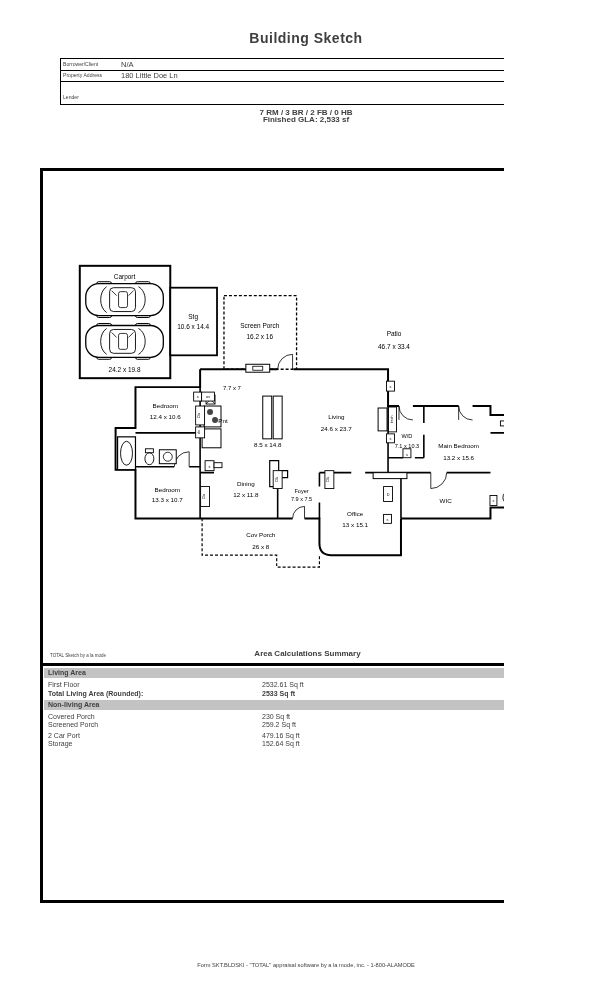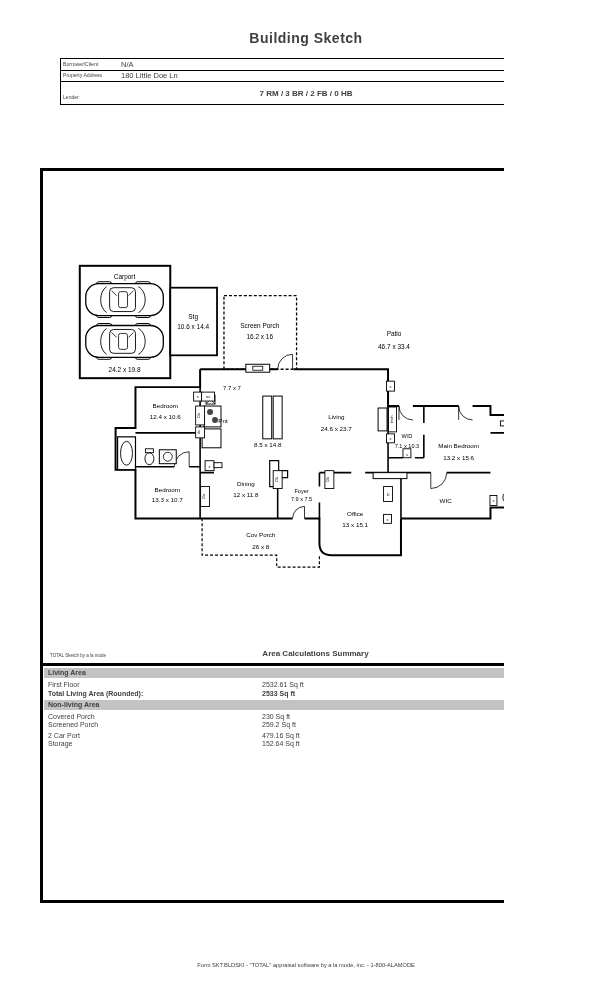--- a/index.html
+++ b/index.html
@@ -9,21 +9,21 @@
   
   #info-table{top:58px;left:36px;width:540px;height:45px;border:1.2px solid #000;margin-left:24px;}
   .irow{position:absolute;left:0;width:100%;height:11px;border-bottom:1px solid #000;}
   .irow:last-child{border-bottom:none;}
   .ilabel{position:absolute;top:1.5px;font-size:6px;font-family:"Liberation Sans",sans-serif;transform:scaleX(.85);transform-origin:left;white-space:nowrap;}
   .ival{position:absolute;top:1px;font-size:7.5px;white-space:nowrap;}
   .sumline{left:0;width:612px;text-align:center;font-weight:bold;font-size:8px;}
   
   #sketch-box{top:168px;left:40px;width:529px;height:729px;border:3px solid #000;background:#fff;}
   #attribution{top:481px;left:7px;font-size:5px;transform:scaleX(.9);transform-origin:left;}
-  #area-heading{top:478px;left:8px;width:100%;text-align:center;font-size:8px;font-weight:bold;}
+  #area-heading{top:478px;left:0;width:100%;text-align:center;font-size:8px;font-weight:bold;}
   #divider{top:492px;left:0;width:100%;height:3px;background:#000;}
   .graybar{left:1px;width:527px;height:10px;background:#c3c3c3;font-size:7px;font-weight:bold;line-height:10px;padding-left:4px;box-sizing:border-box;}
   .arow{left:1px;width:527px;height:9px;font-size:7px;line-height:9px;}
   .arow .nm{position:absolute;left:4px;white-space:nowrap;}
   .arow .vl{position:absolute;left:218px;white-space:nowrap;}
   .bold{font-weight:bold;}
   #footer{top:962px;left:0;width:612px;text-align:center;font-size:6px;transform:scaleX(.95);}
   #logo{top:940px;left:5px;}
   svg text{font-family:"Liberation Sans",sans-serif;}
 </style>
@@ -42,21 +42,22 @@
     <div class="irow" style="top:11px">
       <span class="ilabel" style="left:2px">Property Address</span>
       <span class="ival" style="left:60px">180 Little Doe Ln</span>
     </div>
     <div class="irow" style="top:33px">
       <span class="ilabel" style="left:2px">Lender</span>
       <span class="ival" style="left:60px"></span>
     </div>
   </div>
 
-  <div class="abs sumline" style="top:89px">7 RM / 3 BR / 2 FB / 0 HB</div>
+  <div class="abs sumline" style="top:108px">7 RM / 3 BR / 2 FB / 0 HB</div>
+  <div class="abs sumline" style="top:115px">Finished GLA: 2,533 sf</div>
 
   <div class="abs" id="sketch-box">
 
     <svg width="529" height="478" viewBox="0 0 532 478">
       <defs>
         <g id="car">
           <rect x="11" y="0" width="15" height="5" rx="2" fill="#fff" stroke="#000" stroke-width="1"></rect>
           <rect x="50" y="0" width="15" height="5" rx="2" fill="#fff" stroke="#000" stroke-width="1"></rect>
           <rect x="11" y="31" width="15" height="5" rx="2" fill="#fff" stroke="#000" stroke-width="1"></rect>
           <rect x="50" y="31" width="15" height="5" rx="2" fill="#fff" stroke="#000" stroke-width="1"></rect>

